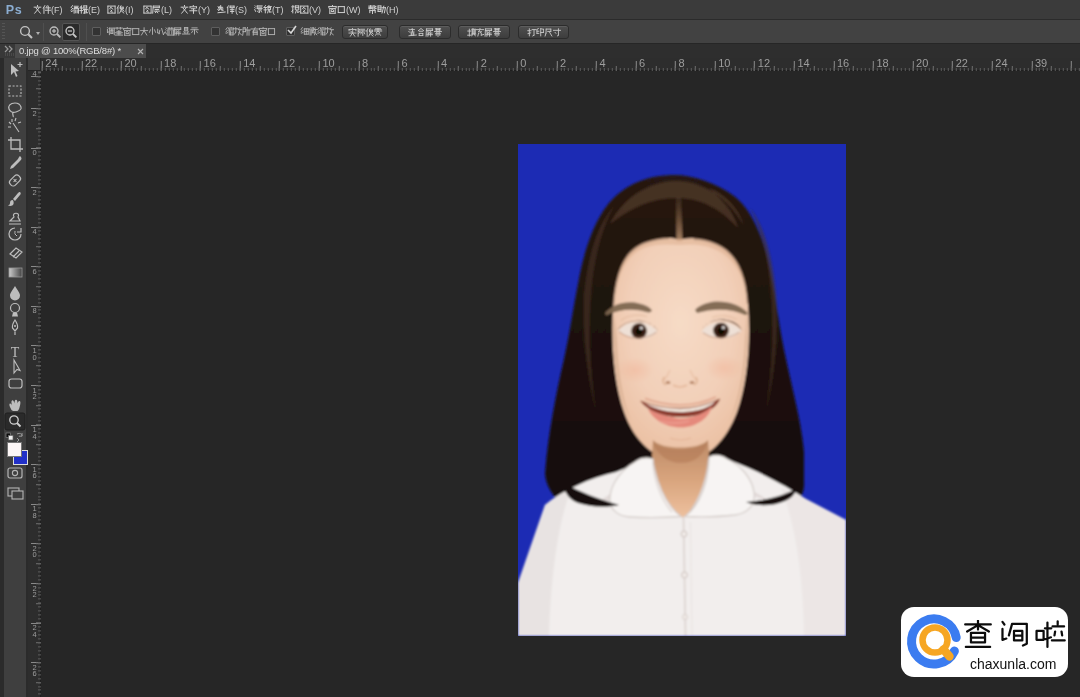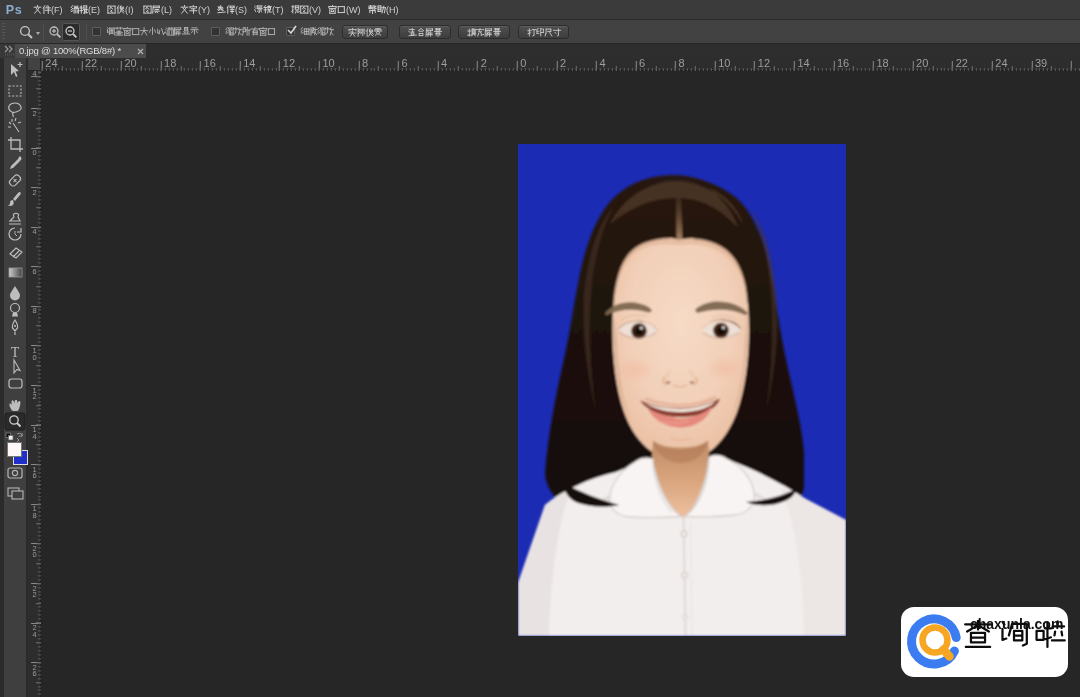--- a/index.html
+++ b/index.html
@@ -347,12 +347,12 @@
 
 <svg class="abs" style="left:901px;top:607px" width="167" height="70" viewBox="0 0 167 70">
 <rect x="0" y="0" width="167" height="70" rx="13" fill="#fff"></rect>
 <path d="M 53.4,44 A 22.5,22.5 0 1 1 55.2,30.6" fill="none" stroke="#3b7cf0" stroke-width="9" stroke-linecap="round"></path>
 <circle cx="34" cy="33" r="12.5" fill="none" stroke="#f6a623" stroke-width="6.5"></circle>
 <line x1="42.5" y1="42.5" x2="48.5" y2="49.5" stroke="#f6a623" stroke-width="8.5" stroke-linecap="round"></line>
 </svg>
 <svg style="position:absolute;left:962px;top:620px" width="104" height="32" viewBox="0 0 325 100" preserveAspectRatio="none">
     <path d="M50,2 50,30 M10,14 90,14 M50,16 16,36 M50,16 84,36 M28,40 72,40 M28,40 28,70 M72,40 72,70 M28,70 72,70 M28,55 72,55 M12,84 88,84 M126.5,6 132.5,14 M126.5,28 126.5,62 M126.5,62 138.5,58 M156.5,12 146.5,48 M156.5,12 202.5,12 M202.5,12 202.5,74 M202.5,74 190.5,80 M162.5,34 188.5,34 M162.5,34 162.5,64 M188.5,34 188.5,64 M162.5,64 188.5,64 M162.5,49 188.5,49 M233,34 255,34 M233,34 233,62 M255,34 255,62 M233,62 255,62 M267,8 267,84 M259,26 279,26 M260,60 278,54 M299,4 299,14 M283,20 319,20 M291,36 289,48 M311,36 313,48 M281,64 321,64" stroke="#0c0c0c" stroke-width="7" fill="none" stroke-linecap="round"></path>
   </svg>
-<div class="abs" style="left:970px;top:616px;width:95px;font-size:14px;font-weight:bold;color:#111">chaxunla.com</div>
+<div class="abs" style="left:970px;top:656px;width:95px;font-size:14px;font-weight:normal;color:#111">chaxunla.com</div>
 </body></html>

